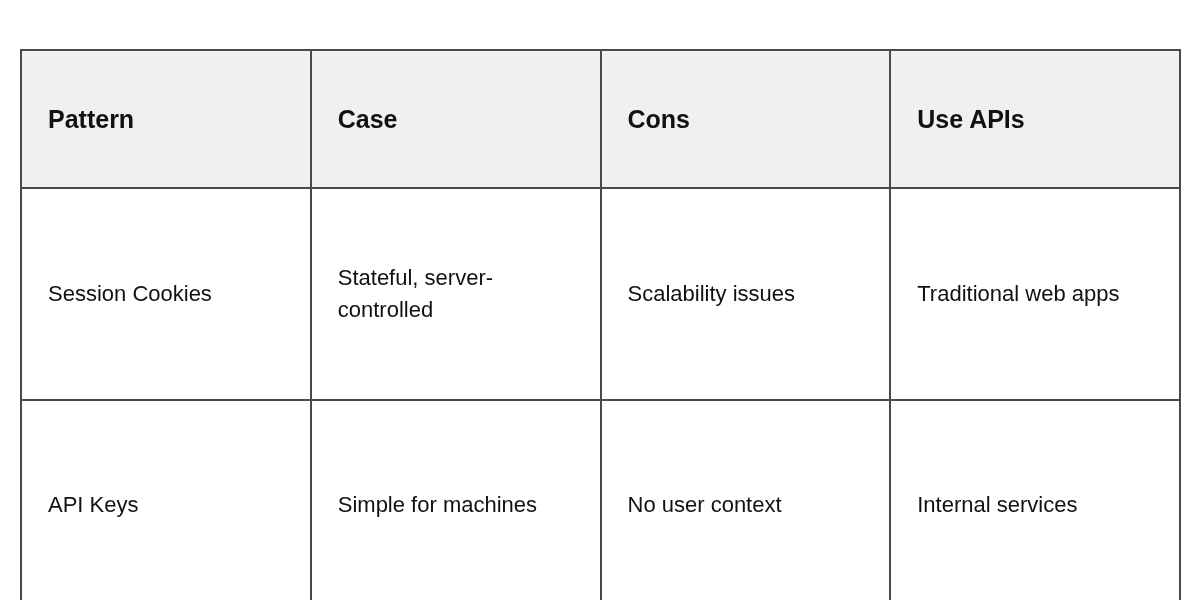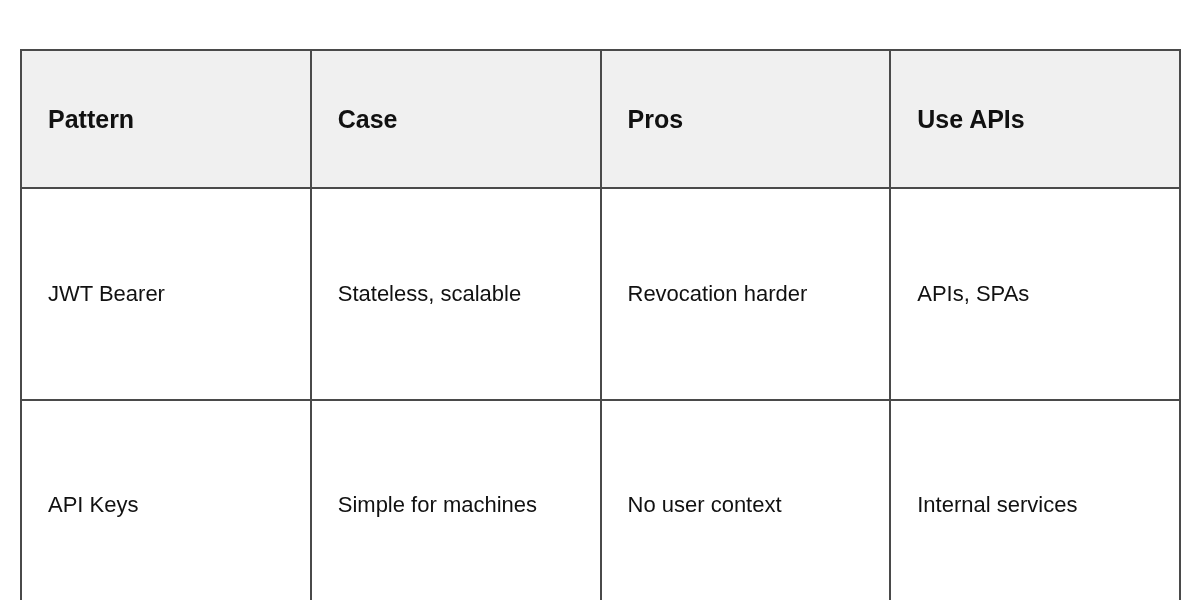--- a/index.html
+++ b/index.html
@@ -50,30 +50,30 @@
 </style>
 </head>
 <body>
 
 <div class="canvas">
   <table class="auth-table">
     <thead>
       <tr>
         <th>Pattern</th>
         <th>Case</th>
-        <th>Pros</th>
+        <th>Cons</th>
         <th>Use APIs</th>
       </tr>
     </thead>
     <tbody>
       <tr>
-        <td>JWT Bearer</td>
-        <td>Stateless, scalable</td>
-        <td>Revocation harder</td>
-        <td>APIs, SPAs</td>
+        <td>Session Cookies</td>
+        <td>Stateful, server-controlled</td>
+        <td>Scalability issues</td>
+        <td>Traditional web apps</td>
       </tr>
       <tr>
         <td>API Keys</td>
         <td>Simple for machines</td>
         <td>No user context</td>
         <td>Internal services</td>
       </tr>
     </tbody>
   </table>
 </div>

